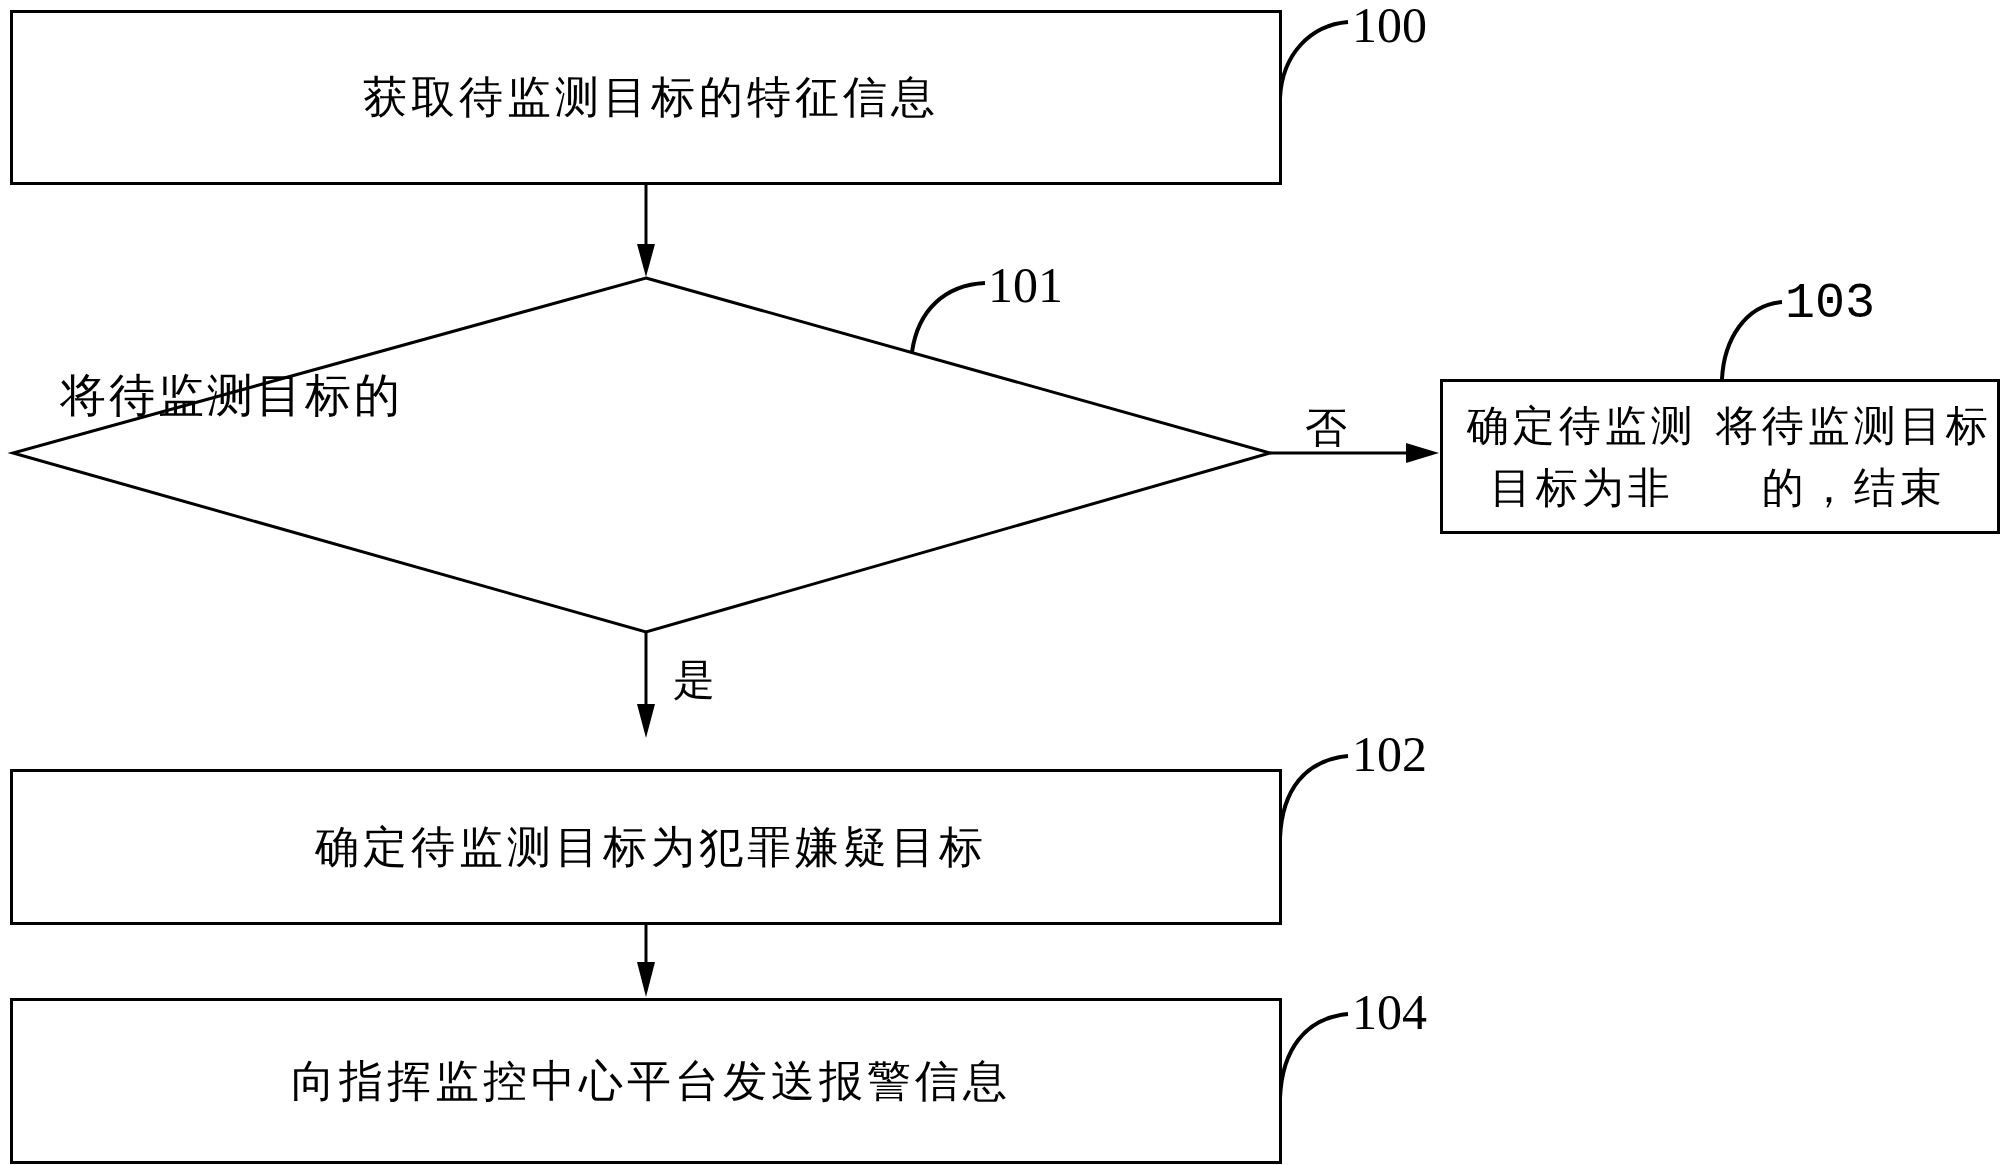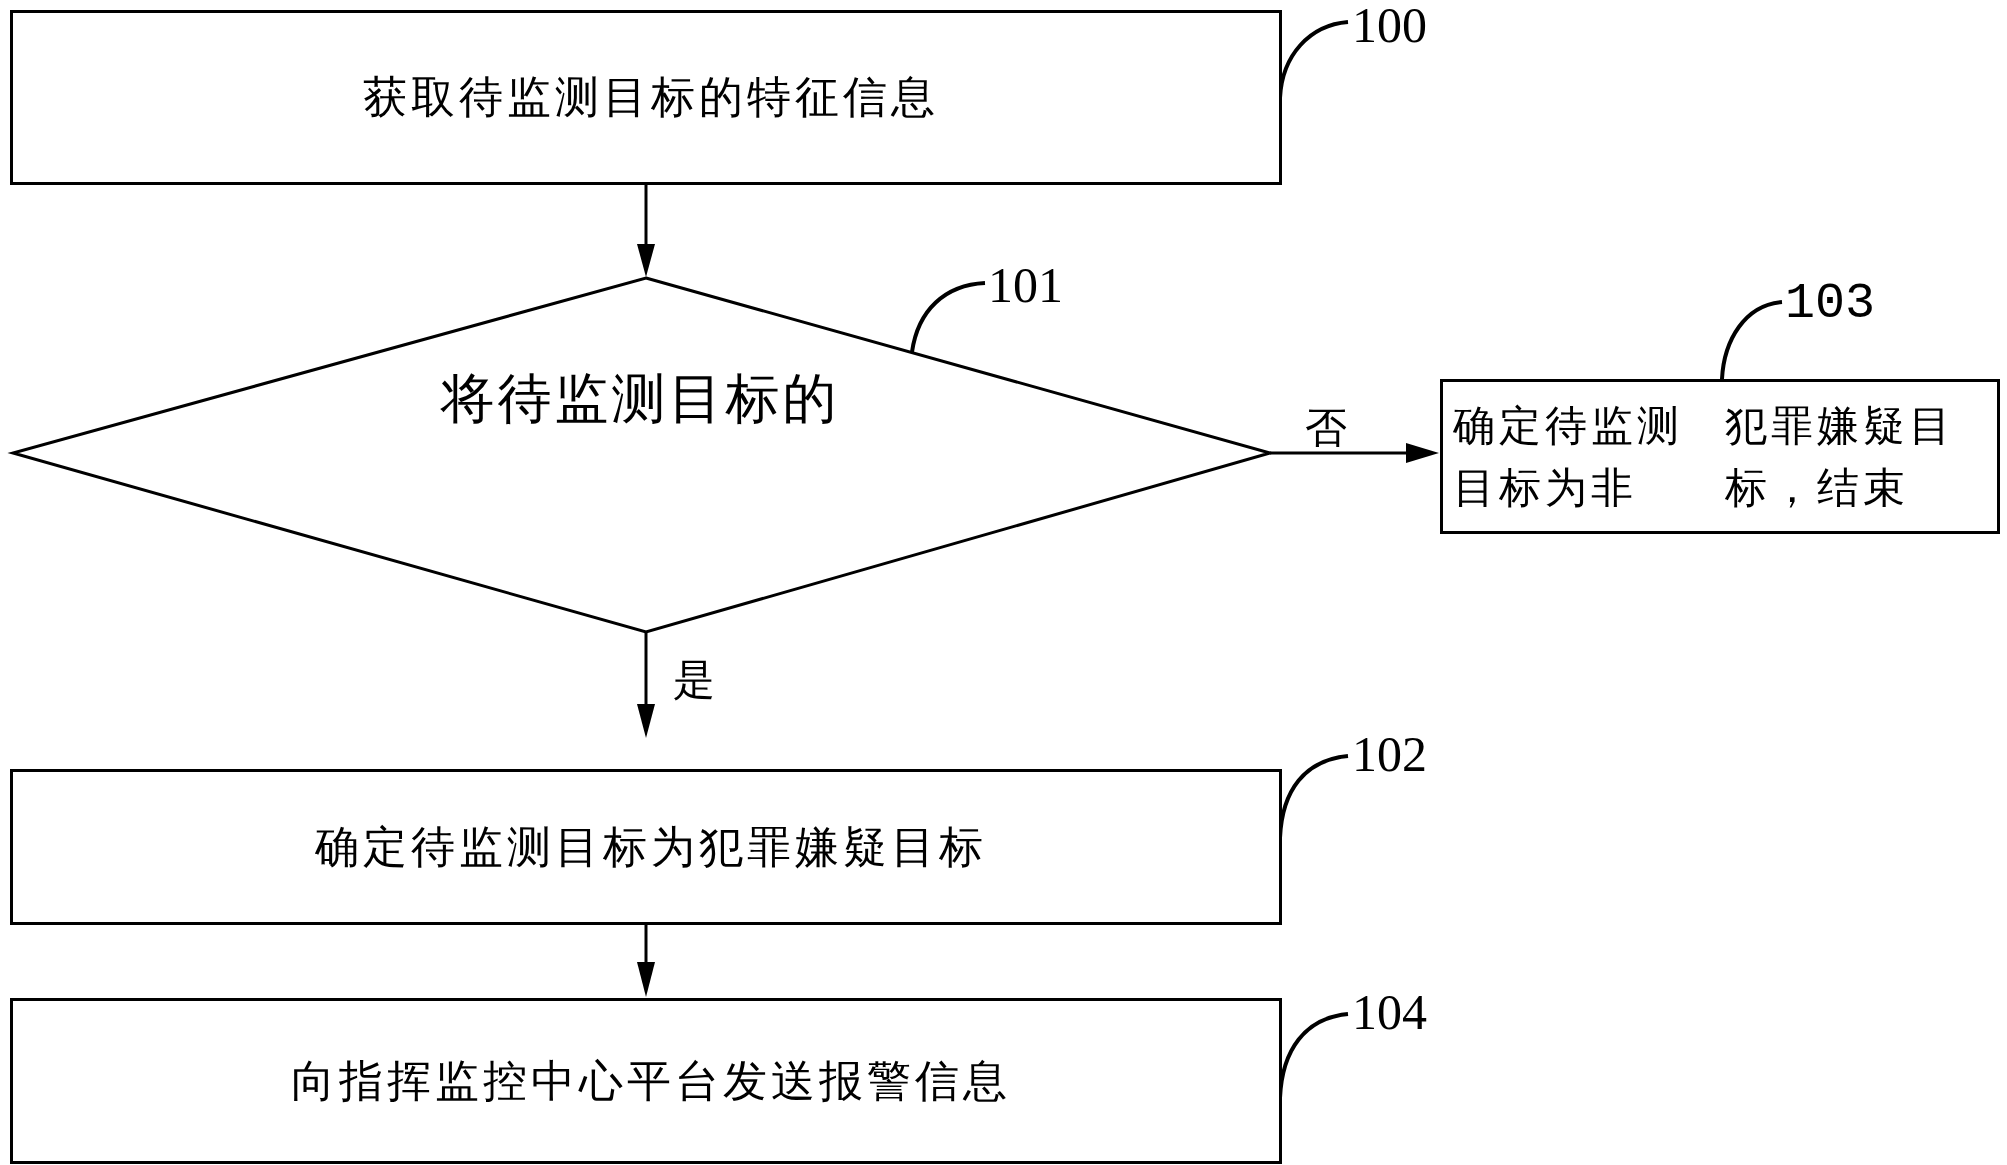--- a/index.html
+++ b/index.html
@@ -1,24 +1,24 @@
 <!DOCTYPE html>
 <html><head>
 <meta charset="utf-8">
 <style>
   html, body { margin:0; padding:0; background:#ffffff; }
   body { width:2007px; height:1165px; position:relative; overflow:hidden;
          font-family:"DejaVu Serif", "Liberation Serif", serif; color:#000; }
   svg.canvas { position:absolute; left:0; top:0; }
   .node { position:absolute; box-sizing:border-box; border:3px solid #000;
-          display:flex; align-items:center; justify-content:center; 
+          display:flex; align-items:center; justify-content:center; text-align:center;
           font-size:44px; letter-spacing:4px; background:#fff;padding-left:10px; }
   .small { font-size:42px; line-height:62px; flex-direction:row; }
-  .diamond-text { position:absolute; text-align:center; font-size:54px; line-height:54px;
-                  letter-spacing:3px; }
+  .diamond-text { position:absolute; font-size:46px; line-height:54px;
+                  letter-spacing:3px;font-family:Liberation Mono, monospace; }
   .lbl { position:absolute; font-family:"Liberation Serif", serif; font-size:50px; }
   .edge-lbl { position:absolute; font-size:42px; }
 </style>
 </head>
 <body>
 
 <svg class="canvas" width="2007" height="1165">
   <defs>
     <marker id="arr" markerWidth="12" markerHeight="16" refX="11" refY="8" orient="auto" markerUnits="userSpaceOnUse">
       <path d="M0,0 L12,8 L0,16 Z" fill="#000"></path>
@@ -57,21 +57,21 @@
 <div class="node" style="left:10px;top:10px;width:1272px;height:175px;">
   <span>获取待监测目标的特征信息</span>
 </div>
 
 <div class="diamond-text" style="left:60px;top:372px;width:1160px;">
   <div>将待监测目标的</div>
 </div>
 
 <div class="node small" style="left:1440px;top:379px;width:560px;height:155px;">
   <div>确定待监测目标为非</div>
-  <div>犯罪嫌疑目标，结束</div>
+  <div>将待监测目标的，结束</div>
 </div>
 
 <div class="node" style="left:10px;top:769px;width:1272px;height:156px;">
   <span>确定待监测目标为犯罪嫌疑目标</span>
 </div>
 
 <div class="node" style="left:10px;top:998px;width:1272px;height:166px;">
   <span>向指挥监控中心平台发送报警信息</span>
 </div>
 

